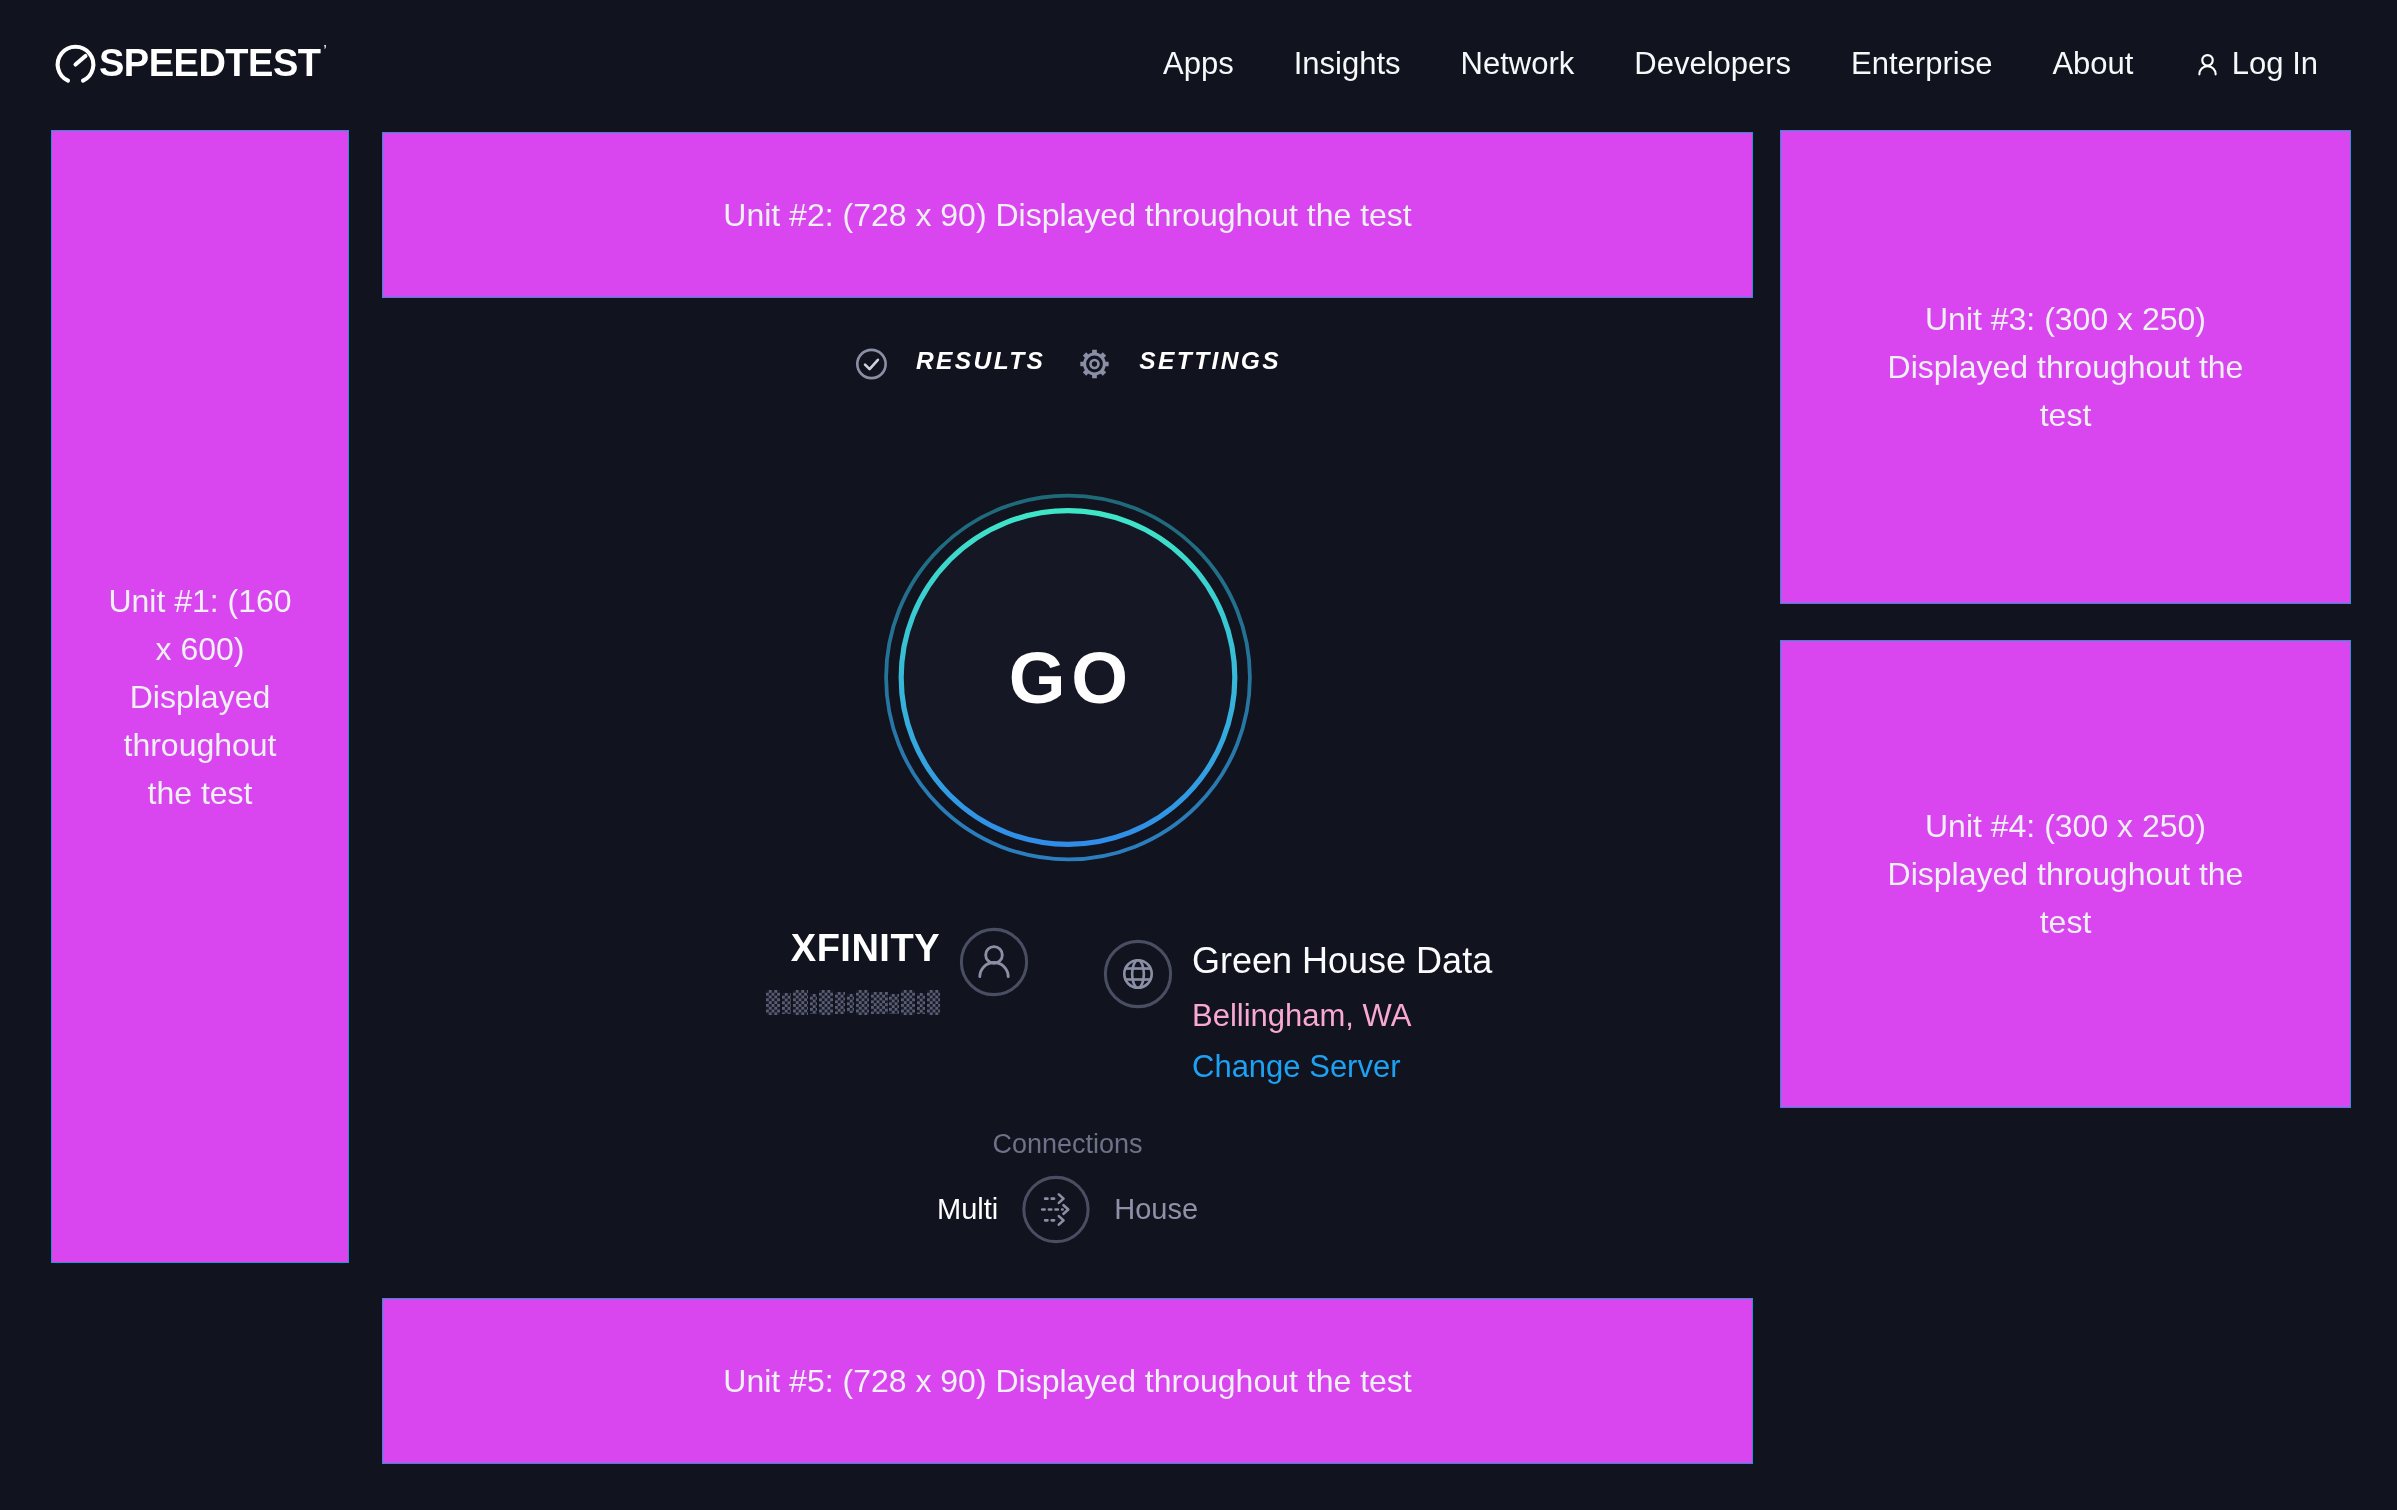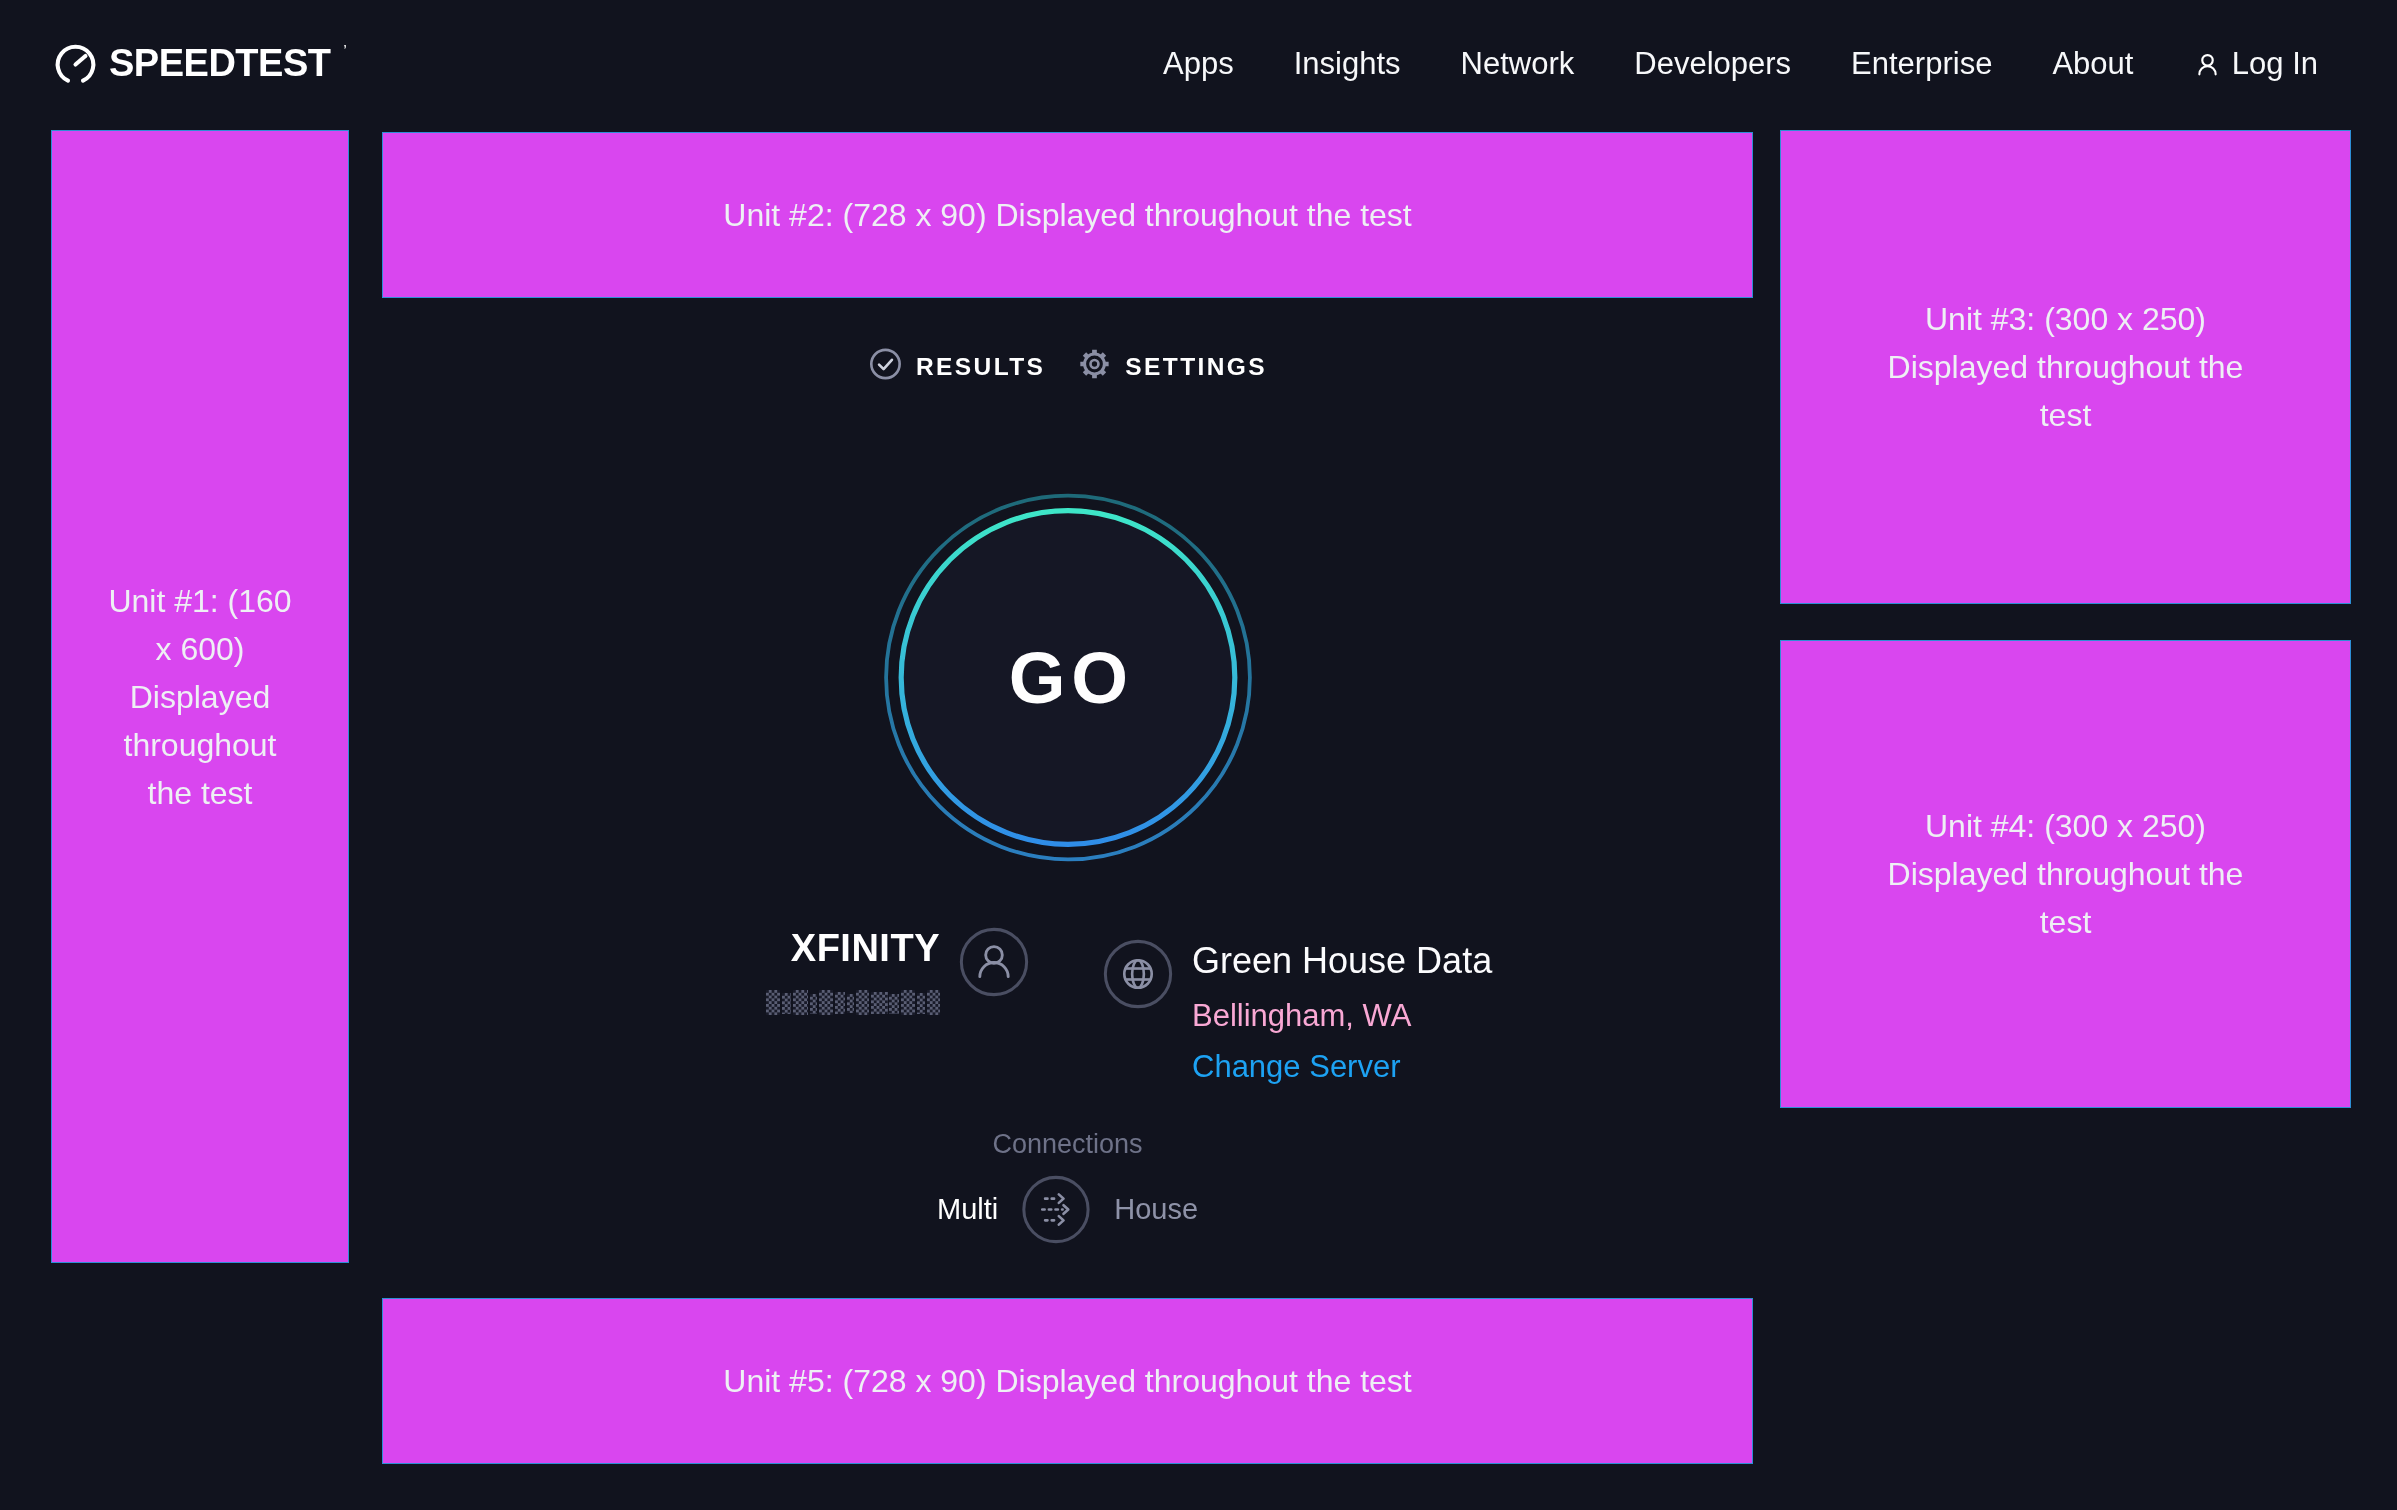--- a/index.html
+++ b/index.html
@@ -9,21 +9,21 @@
     position:relative; width:2397px; height:1510px;
     background:#11131e; overflow:hidden;
   }
 
   
   header {
     position:absolute; left:0; top:0; width:100%; height:128px;
     display:flex; align-items:center; justify-content:space-between;
     padding:0 79px 0 53px;
   }
-  .logo { display:flex; align-items:flex-start; gap:11px; cursor:pointer;justify-content:flex-end; }
+  .logo { display:flex; align-items:flex-start; gap:1px; cursor:pointer;justify-content:flex-end; }
   .logo svg { display:block; margin-top:1.9px; }
   .logo-text {
     color:#ffffff; font-size:38px; font-weight:700; letter-spacing:-0.5px;
     line-height:45px;
   }
   .tm { color:#ffffff; font-size:16px; line-height:19px; margin-left:1.9px; margin-top:1.9px; }
   nav { display:flex; align-items:center; gap:60px; }
   .nav-link {
     color:#f7f8fa; font-size:31px; font-weight:400; text-decoration:none;
     cursor:pointer; white-space:nowrap;
@@ -44,21 +44,21 @@
   .ad-1 .ad-text { max-width:200px; }
   .ad-3 .ad-text, .ad-4 .ad-text { max-width:360px; }
 
   
   .center { position:absolute; left:382px; top:0; width:1371px; height:100%; }
 
   .tabs {
     position:absolute; top:347px; left:50%; transform:translateX(-50%);
     display:flex; align-items:center; gap:32px;
   }
-  .tab { display:flex; align-items:flex-end; gap:14px; cursor:pointer; }
+  .tab { display:flex; align-items:flex-start; gap:28px; cursor:pointer;font-style:italic; }
   .tab-label {
     color:#ffffff; font-size:24.5px; font-weight:700; letter-spacing:2.4px;
   }
 
   .go-wrap {
     position:absolute; top:489px; left:50%; transform:translateX(-50%);
     width:377px; height:377px; cursor:pointer;
   }
   .go-label {
     position:absolute; left:0; top:0; width:100%; height:100%;

